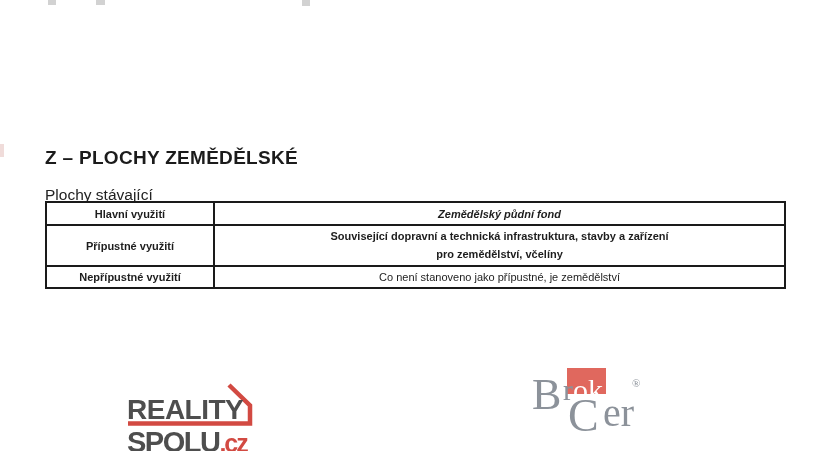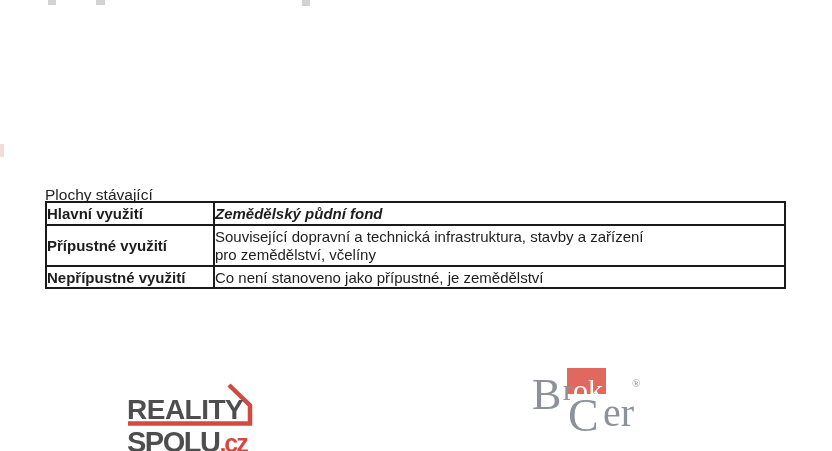--- a/index.html
+++ b/index.html
@@ -43,36 +43,37 @@
 
   table.land-use {
     position: absolute;
     left: 45px; top: 201px;
     width: 741px;
     border-collapse: collapse;
     table-layout: fixed;
   }
   table.land-use td {
     border: 2px solid #1a1a1a;
-    font-size: 15px;
+    font-size: 11px;
     vertical-align: middle;
     padding: 0;
     overflow: hidden;
+    text-align: center;
   }
   td.cell-label {
     width: 166px;
     font-weight: bold;
     padding-left: 6px;
   }
   td.cell-value { padding-left: 23px; }
   tr.row-1 td { height: 21px; }
   tr.row-2 td { height: 37px; }
   tr.row-3 td { height: 20px; }
   .bold-italic { font-weight: bold; font-style: italic; margin-left: 34px; }
-  .value-lines { line-height: 17.5px; padding: 2px 0 2px 0; }
+  .value-lines { line-height: 17.5px; padding: 2px 0 2px 0; font-weight: bold; }
 
   
   .reality-logo {
     position: absolute;
     left: 127px; top: 379px;
     width: 132px; height: 86px;
   }
   .reality-roof {
     position: absolute; left: 0; top: 0;
     width: 132px; height: 86px;
@@ -125,20 +126,21 @@
 </head>
 <body>
 
 <div class="page">
 
   <div class="smudge s1"></div>
   <div class="smudge s2"></div>
   <div class="smudge s3"></div>
   <div class="smudge s4"></div>
 
+  <div class="heading">Z – PLOCHY ZEMĚDĚLSKÉ</div>
   <div class="subtitle">Plochy stávající</div>
 
   <table class="land-use">
     <tbody>
       <tr class="row-1">
         <td class="cell-label">Hlavní využití</td>
         <td class="cell-value bold-italic">Zemědělský půdní fond</td>
       </tr>
       <tr class="row-2">
         <td class="cell-label">Přípustné využití</td>

